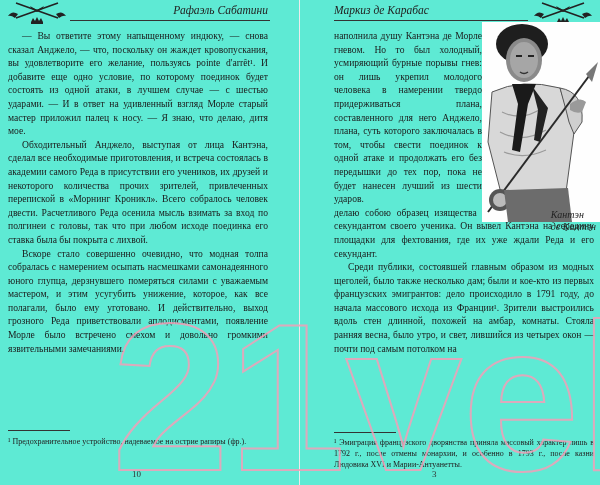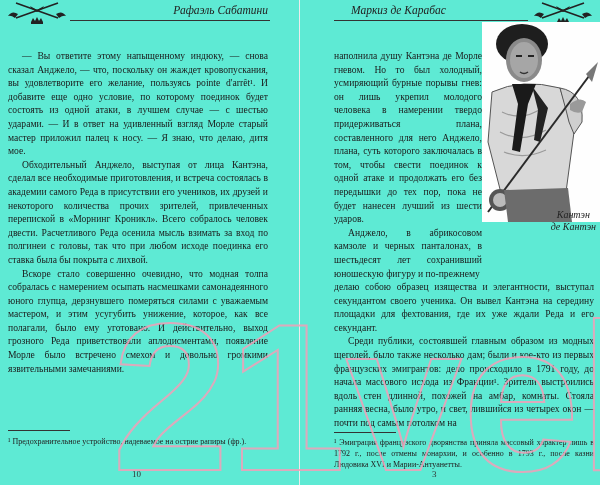--- a/index.html
+++ b/index.html
@@ -13,47 +13,46 @@
   .page.left { left: 0; width: 300px; }
   .page.right { left: 300px; width: 300px; }
   .spine { position: absolute; left: 299px; top: 0; width: 2px; height: 485px; background: linear-gradient(90deg,#e8e8e8,#f6f6f6); }
 
   .running-head {
     position: absolute; top: 4px;
     font-family: "Liberation Serif", serif; font-style: italic;
     font-size: 11.5px; color: #222;
   }
   .left .running-head { right: 32px; }
-  .right .running-head { left: 34px; margin-left: 17px; }
+  .right .running-head { left: 34px; }
   .head-rule { position: absolute; top: 20px; height: 1px; background: #333; }
   .left .head-rule { left: 70px; right: 30px; }
   .right .head-rule { left: 34px; right: 72px; }
 
   .ornament { position: absolute; top: 0; width: 70px; height: 26px; }
   .left .ornament { left: 2px; }
   .right .ornament { right: 2px; }
 
   .body-text {
     position: absolute; font-size: 9.6px; line-height: 13.6px;
     text-align: justify; color: #1a1a1a;
     font-family: "Liberation Serif", serif;
-    margin-top: 20px;
   }
   .left .body-text { left: 8px; width: 260px; top: 29px; }
   .right .body-text { left: 34px; width: 260px; top: 29px; }
   .body-text p { margin: 0; text-indent: 14px; }
   .body-text p.noindent { text-indent: 0; }
   .wrap-narrow { width: 148px; }
 
   .figure {
     position: absolute; left: 182px; top: 22px; width: 118px; height: 200px;
   }
   .figure svg { width: 100%; height: 100%; }
   .caption {
-    position: absolute; right: 4px; top: 209px; text-align: center;
+    position: absolute; right: 4px; top: 209px; text-align: left;
     font-family: "Liberation Serif", serif; font-style: italic;
     font-size: 10px; line-height: 12px; color: #222;
   }
 
   .fn-rule { position: absolute; height: 1px; width: 62px; background: #333; top: 430px; }
   .left .fn-rule { left: 8px; }
   .right .fn-rule { left: 34px; top: 432px; }
   .footnote {
     position: absolute; font-size: 8px; line-height: 11px; text-align: justify;
     font-family: "Liberation Serif", serif; color: #222;
@@ -109,21 +108,20 @@
     <path d="M28 6 L35 10 L42 6 L40 9 L35 12 L30 9Z" fill="#222"></path>
     <path d="M6 16 q4 -6 10 -2 l-3 4 q-4 -3 -7 -2z" fill="#222"></path>
     <path d="M64 16 q-4 -6 -10 -2 l3 4 q4 -3 7 -2z" fill="#222"></path>
     <path d="M29 22 l2 -4 l2 3 l2 -4 l2 4 l2 -3 l2 4z" fill="#222"></path>
     <rect x="29" y="22" width="12" height="2" fill="#222"></rect>
   </svg>
 
   <div class="body-text">
     <div class="wrap-narrow">
       <p class="noindent">наполнила душу Кантэна де Морле гневом. Но то был холодный, усмиряющий бурные порывы гнев: он лишь укрепил молодого человека в намерении твердо придерживаться плана, составленного для него Анджело, плана, суть которого заключалась в том, чтобы свести поединок к одной атаке и продолжать его без передышки до тех пор, пока не будет нанесен лучший из шести ударов.</p>
-      <p>Анджело, в абрикосовом камзоле и черных панталонах, в шестьдесят лет сохранивший юношескую фигуру и по-прежнему</p>
     </div>
     <p class="noindent">делаю собою образец изящества и элегантности, выступал секундантом своего ученика. Он вывел Кантэна на середину площадки для фехтования, где их уже ждали Реда и его секундант.</p>
     <p>Среди публики, состоявшей главным образом из модных щеголей, было также несколько дам; были и кое-кто из первых французских эмигрантов: дело происходило в 1791 году, до начала массового исхода из Франции¹. Зрители выстроились вдоль стен длинной, похожей на амбар, комнаты. Стояла ранняя весна, было утро, и свет, лившийся из четырех окон — почти под самым потолком на</p>
   </div>
 
   <div class="figure">
     <svg viewBox="0 0 118 200">
       <rect width="118" height="200" fill="#fefefe"></rect>
 
       <ellipse cx="40" cy="22" rx="26" ry="20" fill="#1e1e1e"></ellipse>

